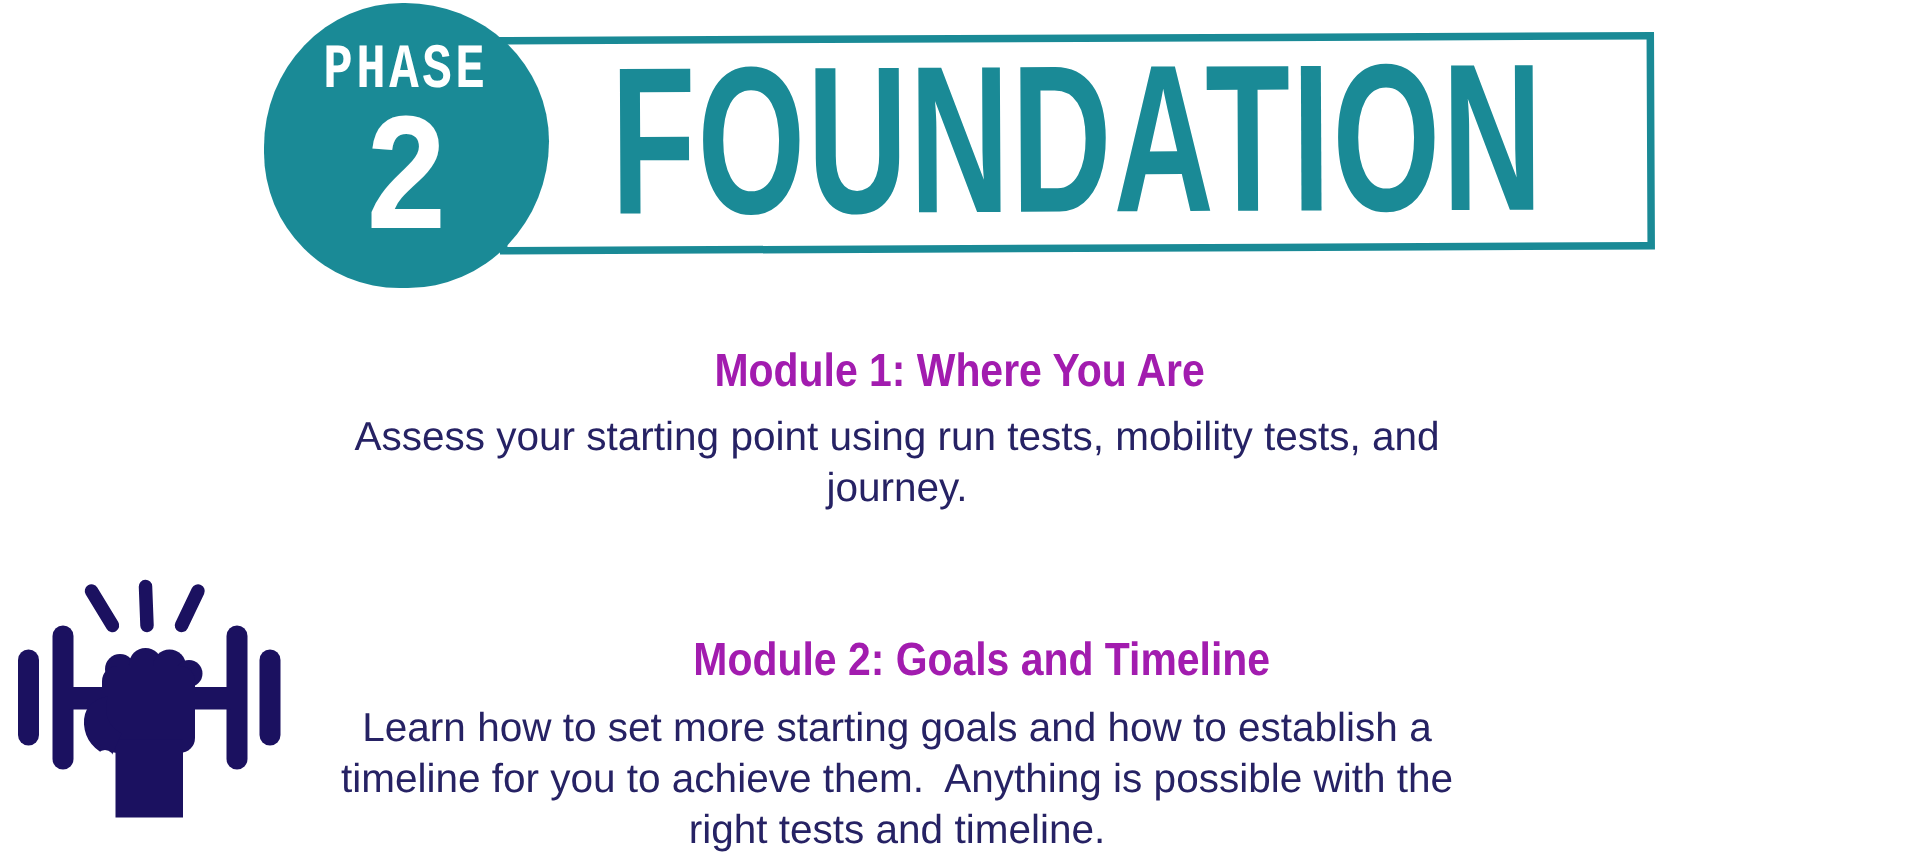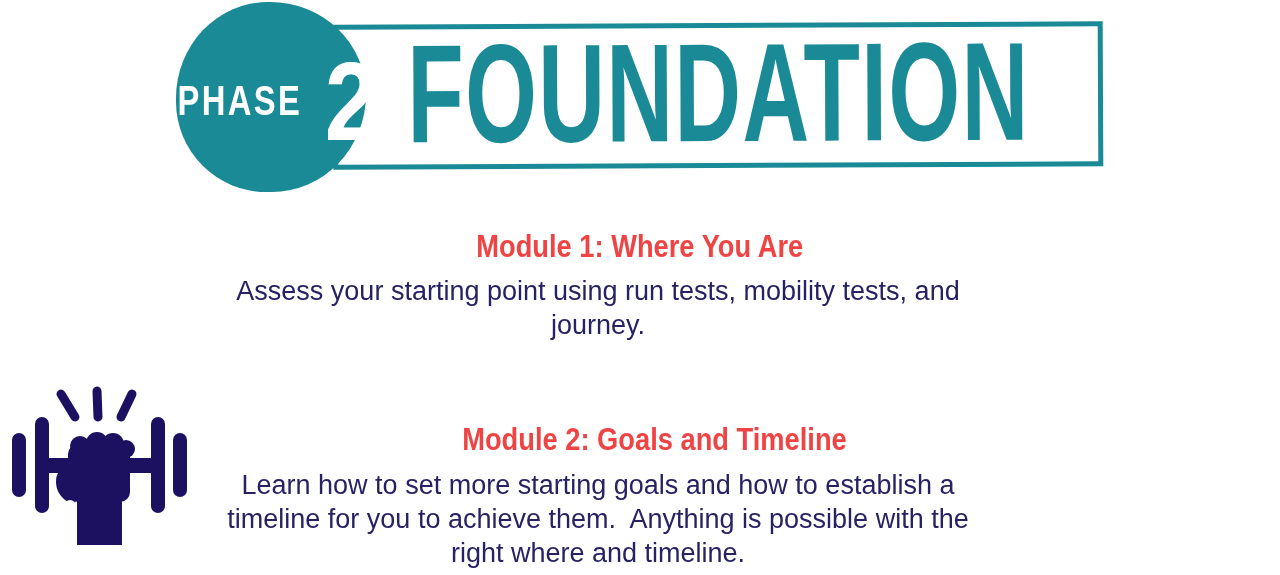--- a/index.html
+++ b/index.html
@@ -41,25 +41,26 @@
   }
   .badge {
     position: absolute;
     left: 176px;
     top: 2px;
     width: 190px;
     height: 190px;
     background: #1a8a96;
     border-radius: 49% 51% 50% 48% / 51% 49% 52% 48%;
     display: flex;
-    flex-direction: row;
+    flex-direction: column;
     align-items: center;
     justify-content: center;
     padding-top: 8px;
     z-index: 2;
+    font-family: Liberation Mono, monospace;
   }
   .badge-label {
     display: inline-block;
     color: #ffffff;
     font-weight: bold;
     font-size: 42px;
     line-height: 1;
     letter-spacing: 3px;
     transform: scaleX(0.78);
     transform-origin: center;
@@ -75,21 +76,21 @@
     transform-origin: center;
     margin-top: 2px;
   }
 
   
   .module-heading {
     position: absolute;
     left: 0;
     width: 1280px;
     text-align: center;
-    color: #ef4444;
+    color: #a21caf;
     font-size: 31px;
     font-weight: bold;
     line-height: 1.05;
   }
   .module-heading > span {
     display: inline-block;
     transform: scaleX(0.88);
     transform-origin: center;
     white-space: nowrap;
   }
@@ -140,21 +141,21 @@
     <span class="line">Assess your starting point using run tests, mobility tests, and</span>
     <span class="line">journey.</span>
   </p>
 
   <h2 class="module-heading" id="module2-heading">
     <span>Module 2: Goals and Timeline</span>
   </h2>
   <p class="module-desc" id="module2-desc">
     <span class="line">Learn how to set more starting goals and how to establish a</span>
     <span class="line">timeline for you to achieve them.  Anything is possible with the</span>
-    <span class="line">right where and timeline.</span>
+    <span class="line">right tests and timeline.</span>
   </p>
 
   <div class="fist-icon-wrap">
     <svg width="195" height="195" viewBox="0 0 195 195" xmlns="http://www.w3.org/2000/svg">
       <g fill="#1b1160" stroke="none">
 
         <g stroke="#1b1160" stroke-width="9" stroke-linecap="round">
           <line x1="59" y1="16" x2="73" y2="39"></line>
           <line x1="95" y1="13" x2="96" y2="39"></line>
           <line x1="130" y1="16" x2="119" y2="39"></line>

